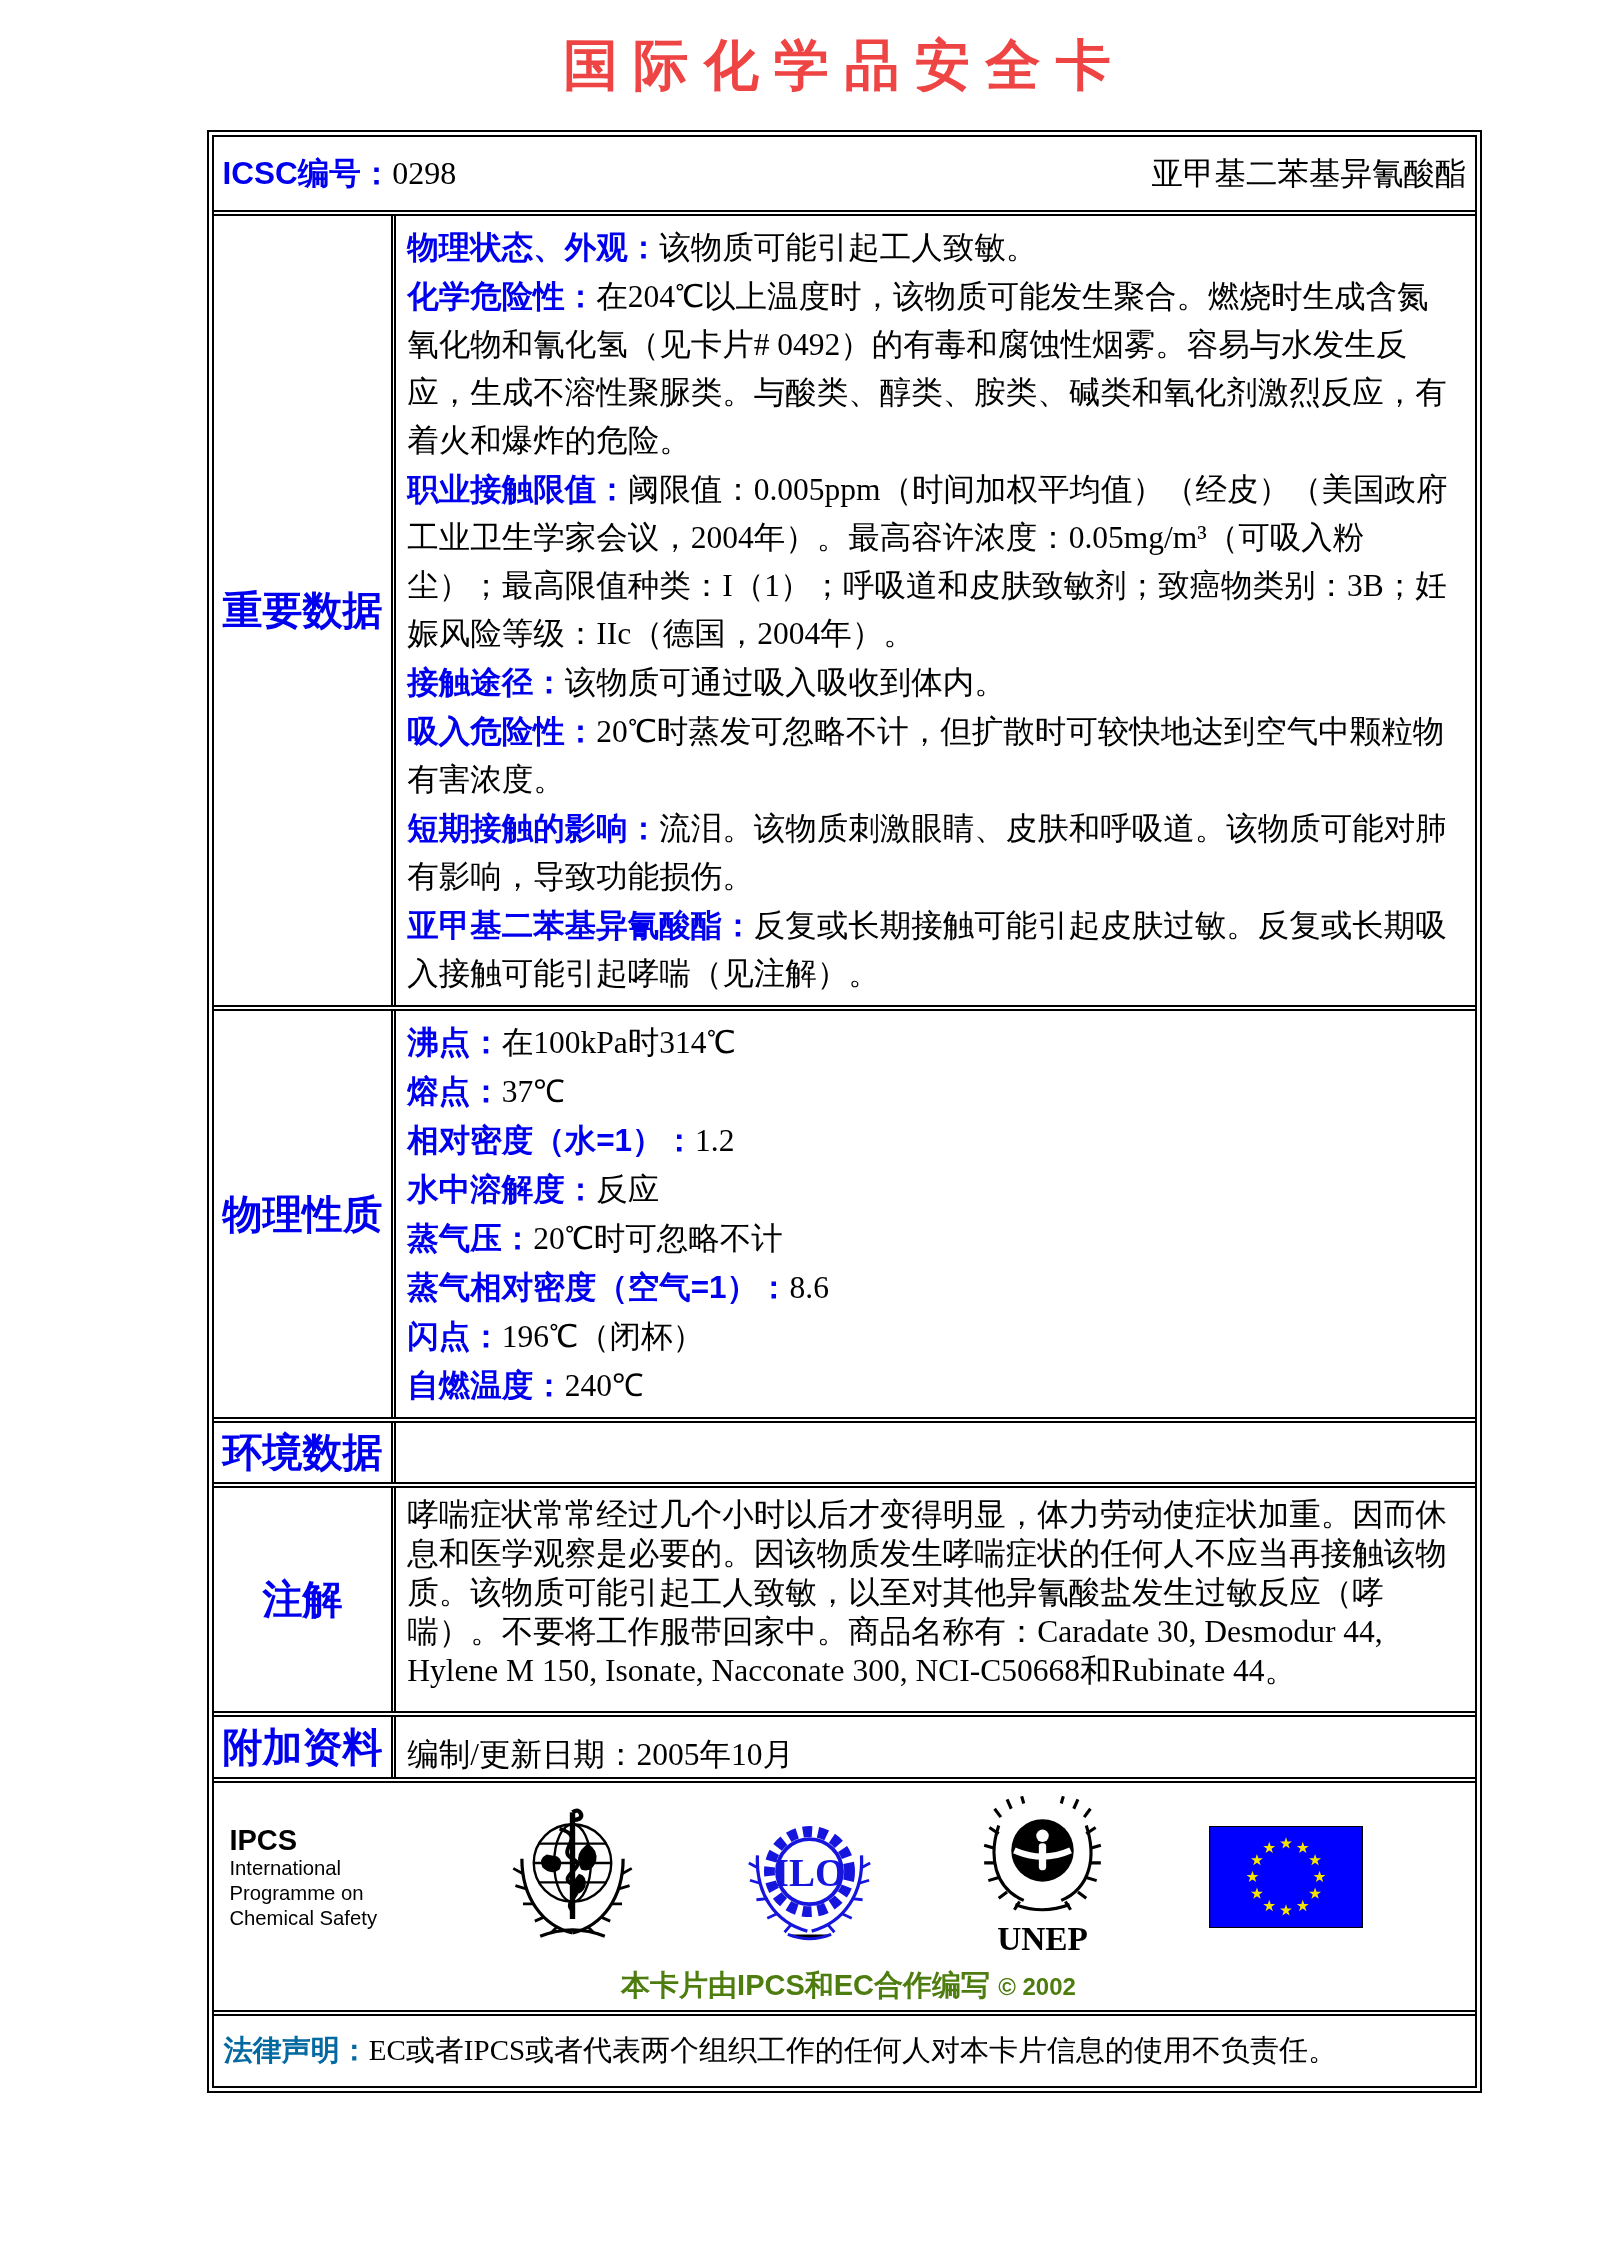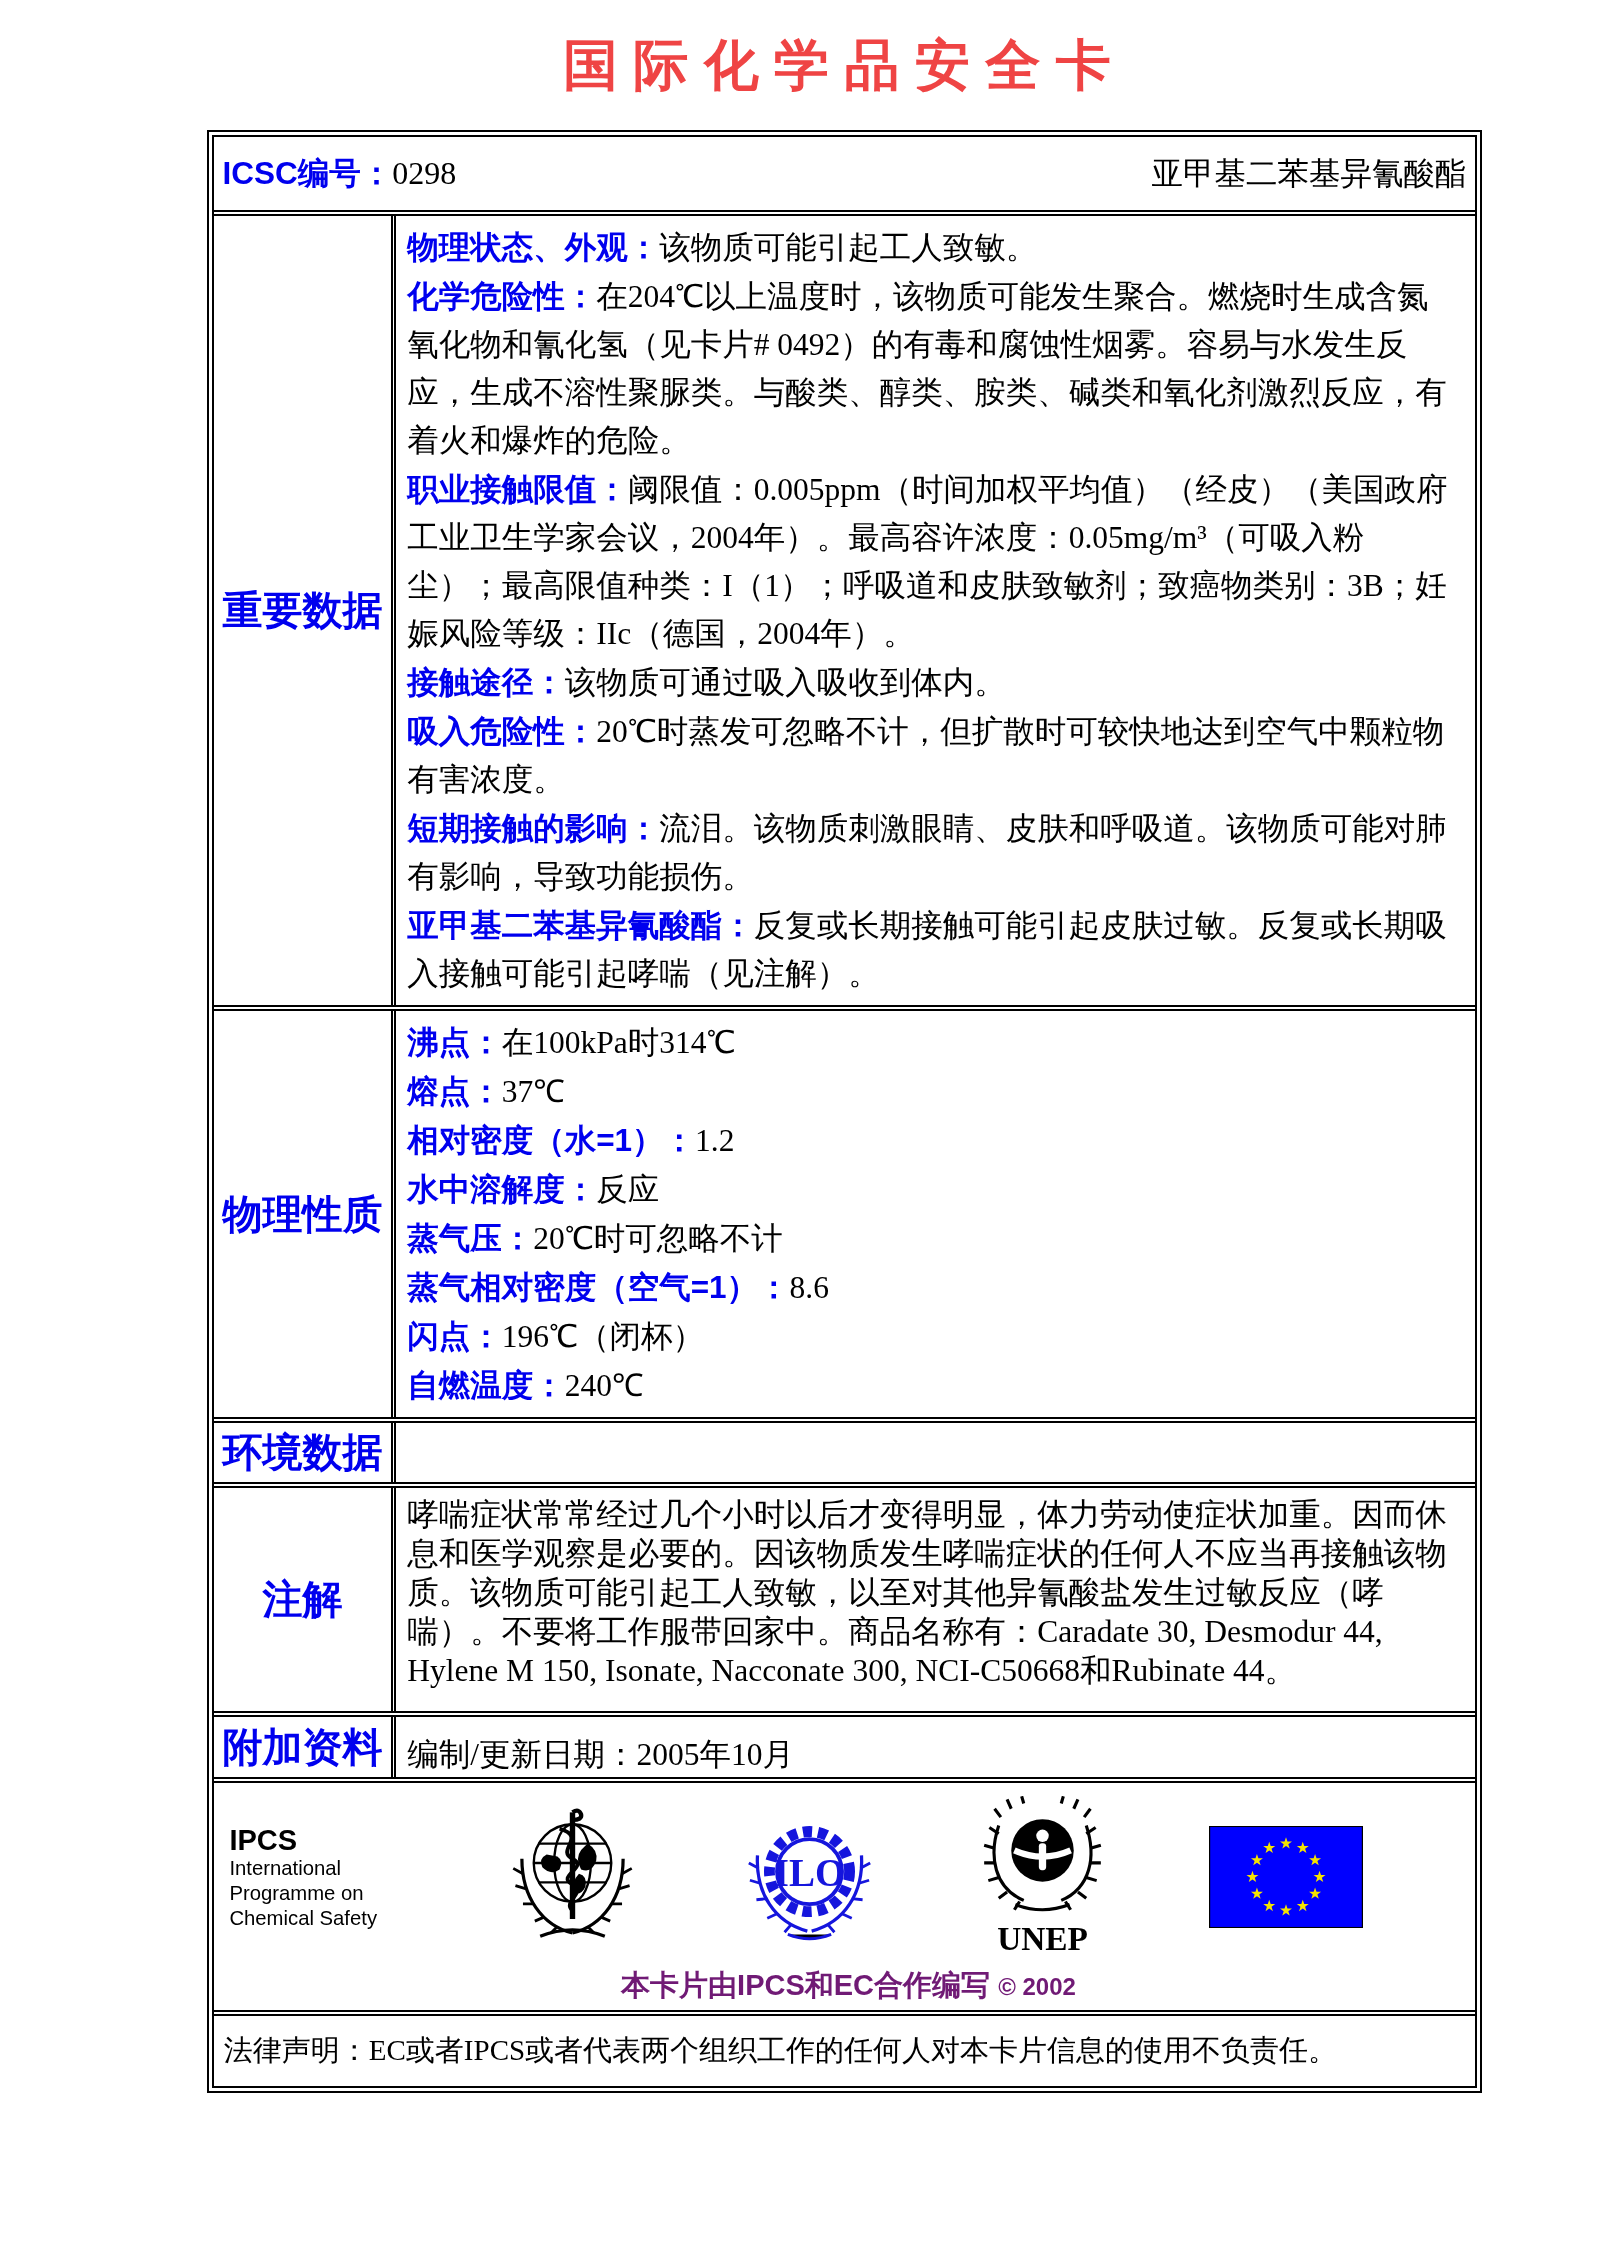--- a/index.html
+++ b/index.html
@@ -42,28 +42,28 @@
   .notes-content{line-height:39px;min-height:223px;}
   .additional-content{line-height:36px;min-height:35px;padding-top:20px;padding-bottom:4.2px;}
 
   
   .logos-row{display:block;min-height:189px;padding:9.8px 0 4.2px 0;}
   .logos-strip{display:flex;align-items:center;justify-content:space-between;padding:2.8px 112px 0 15.4px;}
   .ipcs-block{font-family:"Liberation Sans",sans-serif;flex:0 0 172px;}
   .ipcs-acronym{font-size:29px;font-weight:bold;line-height:32px;}
   .ipcs-line{font-size:20.3px;line-height:25px;}
   .caption{
-    text-align:center;color:#701a75;font-weight:bold;
+    text-align:center;color:#4d7c0f;font-weight:bold;
     font-family:"Liberation Sans",sans-serif;font-size:29px;margin-top:7px;margin-left:8px;
   }
   .caption .copy{font-size:24px;}
 
   
   .legal-row{align-items:center;min-height:76px;padding:0 9.8px;font-size:29px;}
-  .legal-label{font-family:"Liberation Sans",sans-serif;font-weight:normal;color:#000000;white-space:nowrap;}
+  .legal-label{font-family:"Liberation Sans",sans-serif;font-weight:bold;color:#0369a1;white-space:nowrap;}
   .legal-text{font-family:"Liberation Serif",serif;}
 
   svg text{font-family:"Liberation Serif",serif;}
 </style>
 </head>
 <body>
 
 <h1 class="page-title">国际化学品安全卡</h1>
 
 <div class="card">

